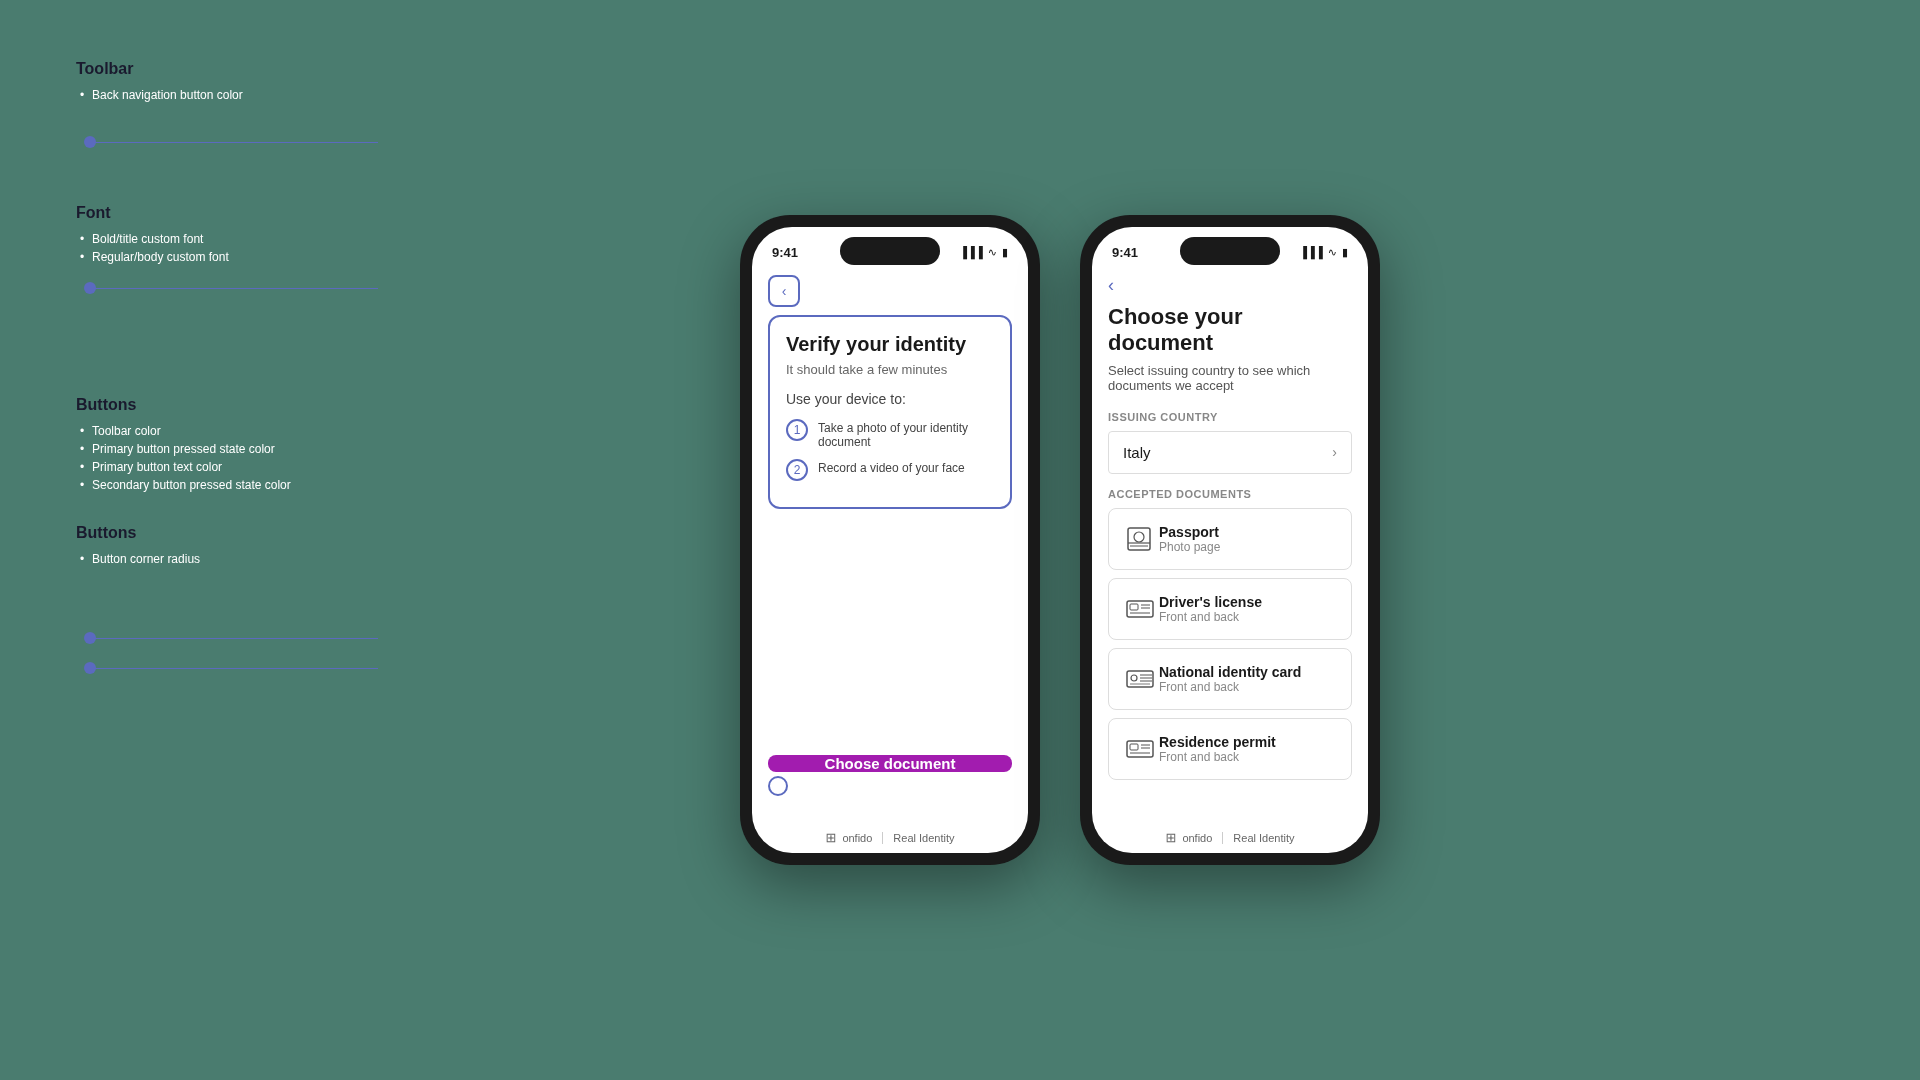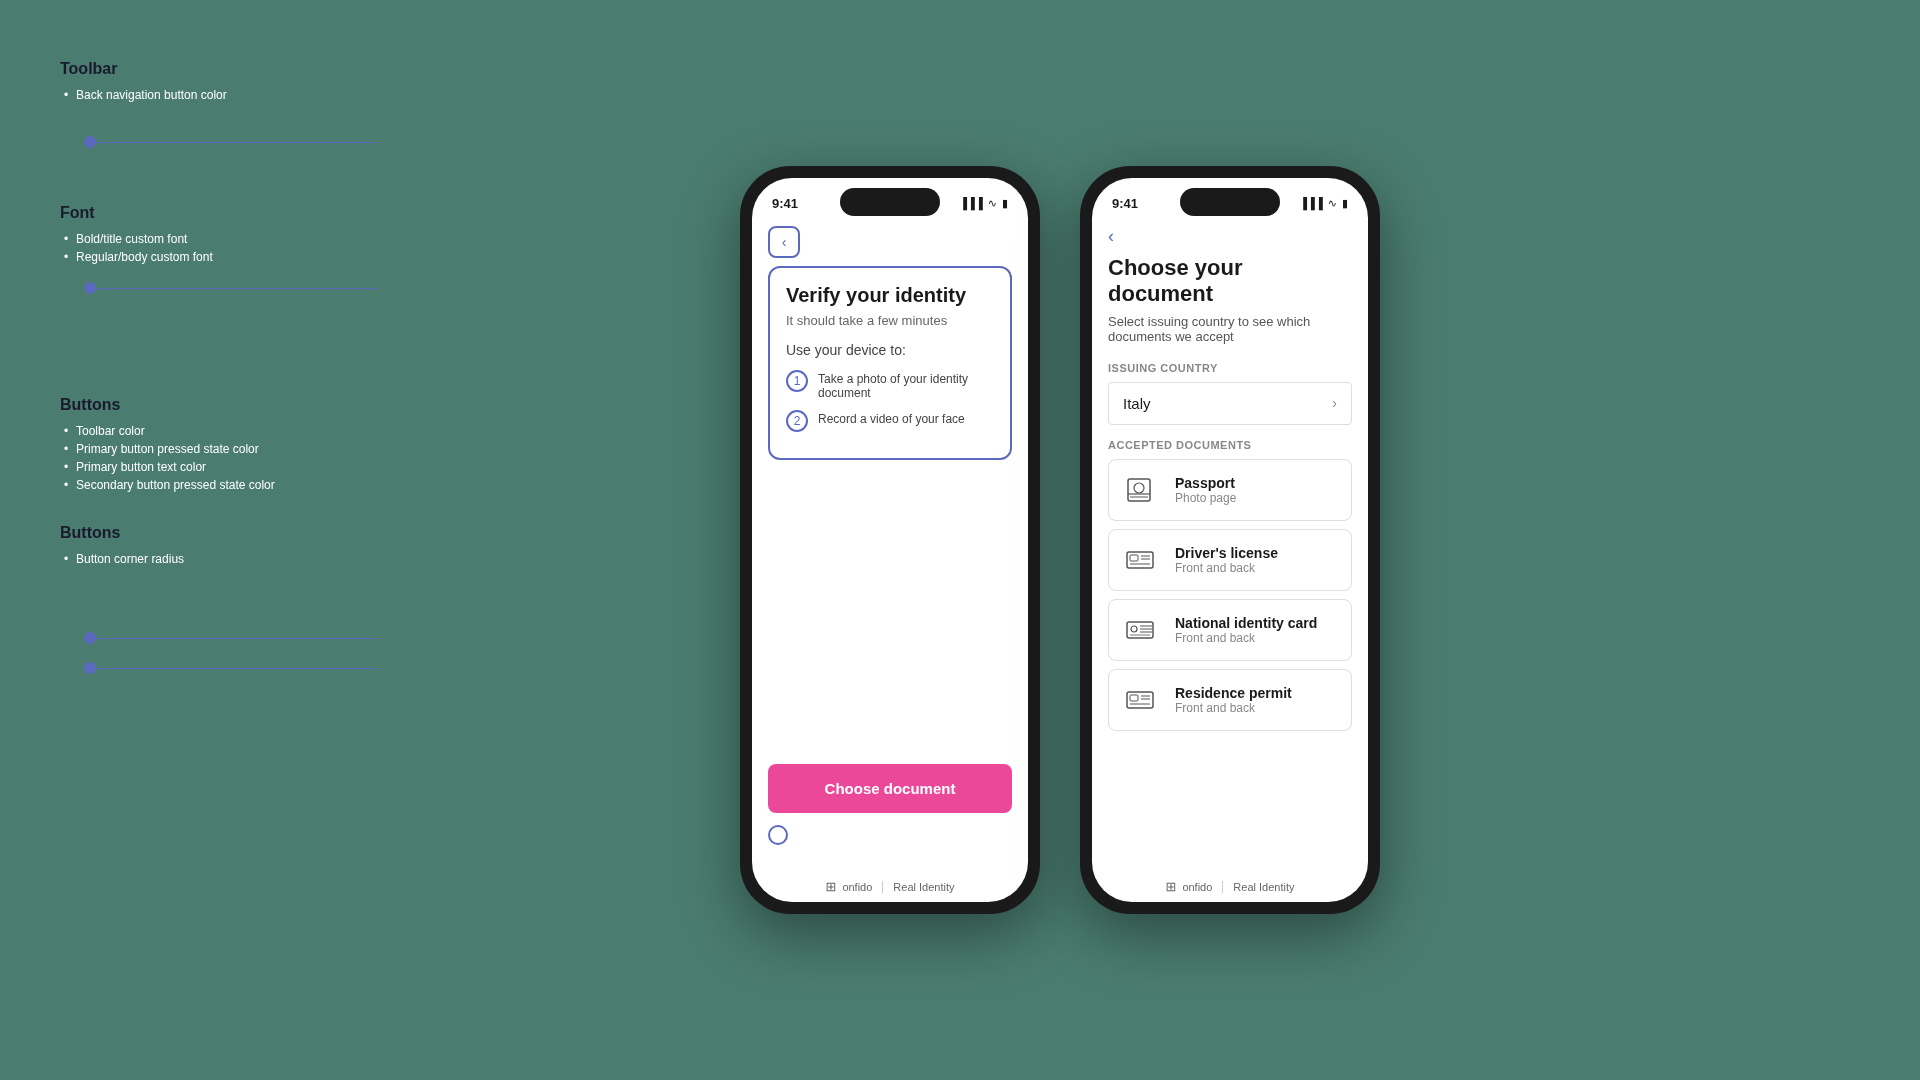--- a/index.html
+++ b/index.html
@@ -12,21 +12,21 @@
       overflow: hidden;
       display: flex;
       align-items: center;
       justify-content: center;
       position: relative;
     }
 
     
     .annotations {
       position: absolute;
-      left: 60px;
+      left: 76px;
       top: 60px;
       width: 320px;
     }
 
     .annotation-group {
       margin-bottom: 30px;
     }
 
     .annotation-title {
       font-size: 16px;
@@ -71,21 +71,21 @@
     .phones-container {
       display: flex;
       gap: 40px;
       align-items: center;
       margin-left: 200px;
     }
 
     
     .phone {
       width: 300px;
-      height: 748px;
+      height: 650px;
       background: #1a1a1a;
       border-radius: 50px;
       padding: 12px;
       position: relative;
       box-shadow: 0 20px 60px rgba(0,0,0,0.4);
     }
 
     .phone-inner {
       width: 100%;
       height: 100%;
@@ -219,29 +219,29 @@
     .step-text {
       font-size: 12px;
       color: #444;
       padding-top: 2px;
     }
 
     .spacer { flex: 1; }
 
     .primary-btn {
       width: 100%;
-      padding: 16px;
-      background: #ec4899;
+      padding: 0;
+      background: #a21caf;
       color: white;
       border: none;
       border-radius: 8px;
       font-size: 15px;
       font-weight: 600;
       cursor: pointer;
-      margin-bottom: 12px;
+      margin-bottom: 4px;
     }
 
     .corner-indicator {
       width: 20px;
       height: 20px;
       border: 2px solid #5b6abf;
       border-radius: 50%;
       position: relative;
       margin-bottom: 10px;
     }
@@ -290,21 +290,21 @@
       color: #888;
       font-size: 14px;
     }
 
     .doc-item {
       border: 1px solid #ddd;
       border-radius: 8px;
       padding: 12px 14px;
       display: flex;
       align-items: center;
-      gap: 16px;
+      gap: 0;
       margin-bottom: 8px;
       cursor: pointer;
     }
 
     .doc-icon {
       width: 36px;
       height: 36px;
       display: flex;
       align-items: center;
       justify-content: center;

